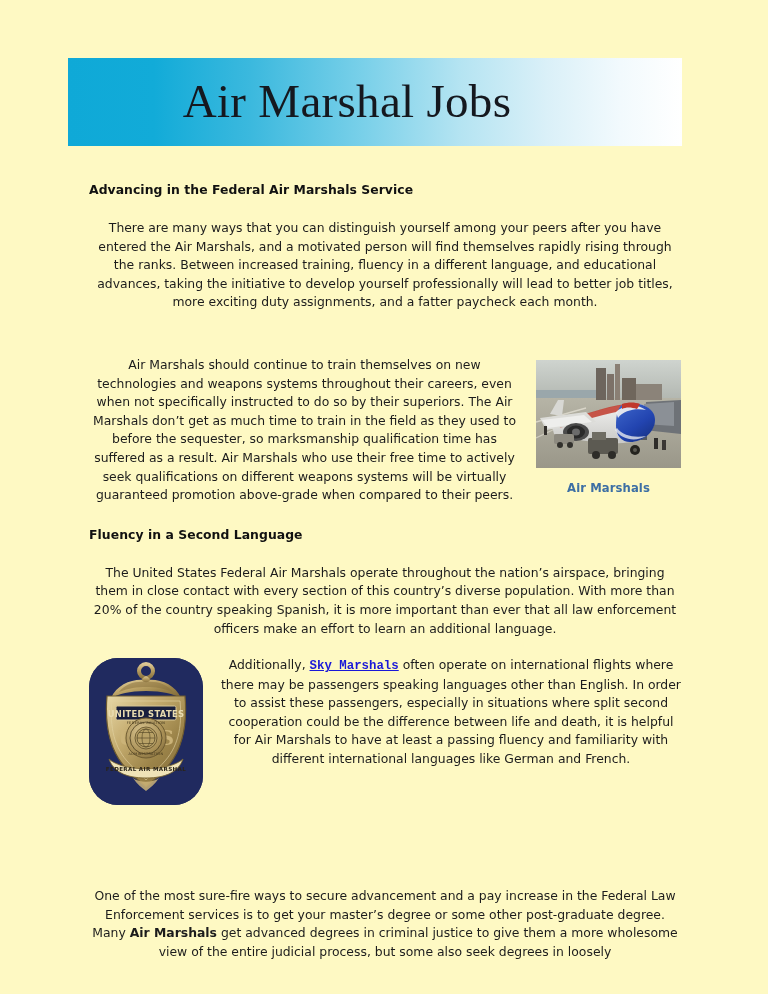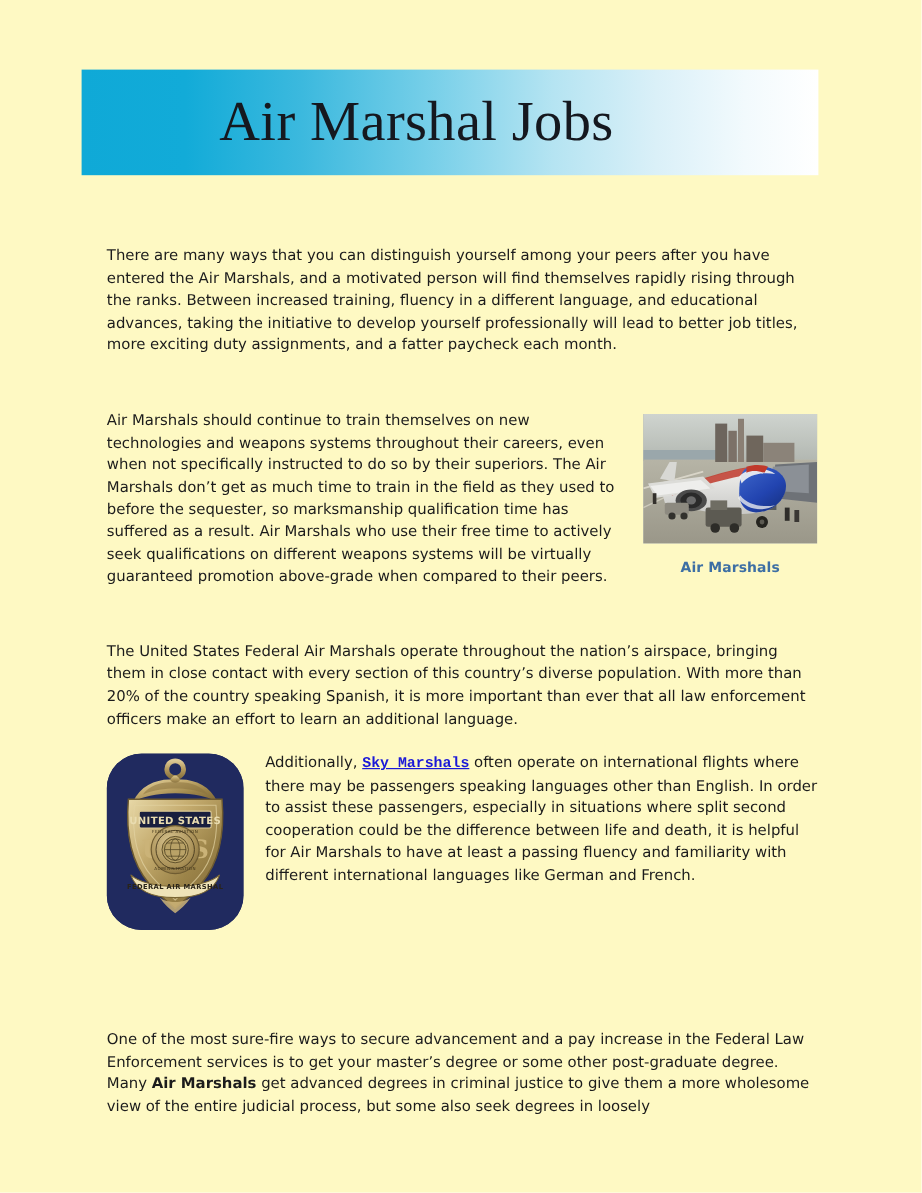--- a/index.html
+++ b/index.html
@@ -71,21 +71,21 @@
     color: #111111;
     margin: 0;
     letter-spacing: 0.05px;
   }
 
   p.body-text {
     font-size: 12.4px;
     line-height: 18.6px;
     color: #1c1c1c;
     margin: 0;
-    text-align: left;
+    text-align: center;
   }
 
   .gap-sm { height: 18px; }
   .gap-md { height: 22px; }
   .gap-lg { height: 30px; }
 
   b, strong { font-weight: bold; }
 
   a.inline-link {
     color: #1a18d8;
@@ -143,20 +143,21 @@
 <body>
 
 <div class="page">
 
   <div class="banner">
     <div class="banner-title">Air Marshal Jobs</div>
   </div>
 
   <div class="content">
 
+    <h2 class="section-heading">Advancing in the Federal Air Marshals Service</h2>
     <div class="gap-md"></div>
     <p class="body-text">There are many ways that you can distinguish yourself among your peers after you have entered the Air Marshals, and a motivated person will find themselves rapidly rising through the ranks. Between increased training, fluency in a different language, and educational advances, taking the initiative to develop yourself professionally will lead to better job titles, more exciting duty assignments, and a fatter paycheck each month.</p>
 
     <div class="gap-md"></div>
 
     <div class="gap-md"></div>
 
     <div class="clearfix">
 
       <figure class="figure-plane">
@@ -239,20 +240,21 @@
           </svg>
         </div>
         <figcaption class="plane-caption">Air Marshals</figcaption>
       </figure>
 
       <p class="body-text">Air Marshals should continue to train themselves on new technologies and weapons systems throughout their careers, even when not specifically instructed to do so by their superiors.  The Air Marshals don’t get as much time to train in the field as they used to before the sequester, so marksmanship qualification time has suffered as a result. Air Marshals who use their free time to actively seek qualifications on different weapons systems will be virtually guaranteed promotion above-grade when compared to their peers.</p>
     </div>
 
     <div class="gap-md"></div>
 
+    <h2 class="section-heading">Fluency in a Second Language</h2>
     <div class="gap-md"></div>
     <p class="body-text">The United States Federal Air Marshals operate throughout the nation’s airspace, bringing them in close contact with every section of this country’s diverse population. With more than 20% of the country speaking Spanish, it is more important than ever that all law enforcement officers make an effort to learn an additional language.</p>
 
     <div class="gap-sm"></div>
 
     <div class="clearfix">
 
       <figure class="figure-badge">
         <div class="badge-photo">
           <svg width="114" height="147" viewBox="0 0 114 147" xmlns="http://www.w3.org/2000/svg">

